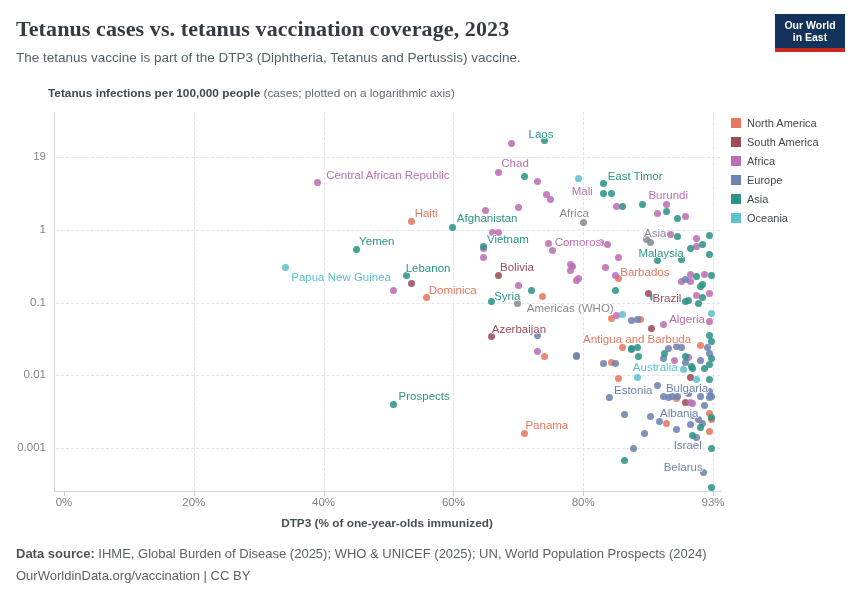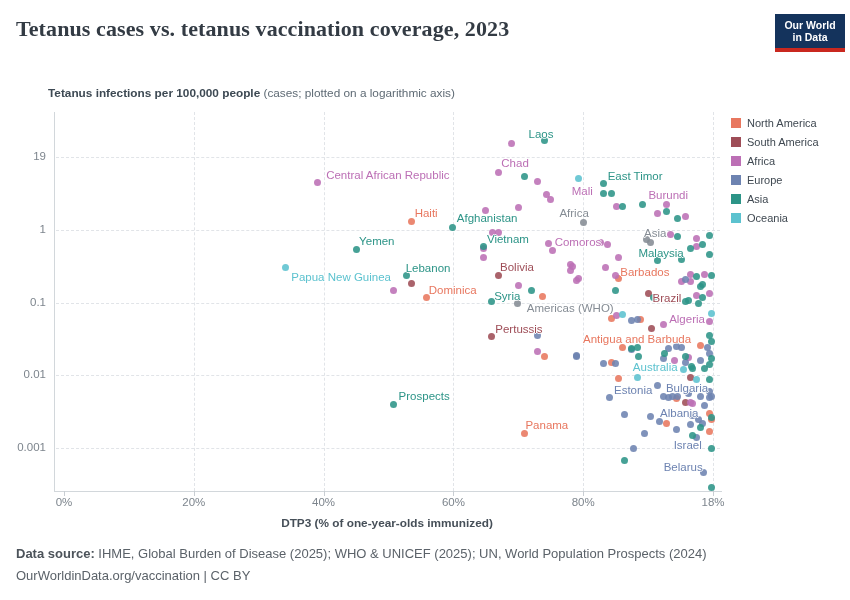--- a/index.html
+++ b/index.html
@@ -44,25 +44,26 @@
   
   .footer{position:absolute;left:16px;top:543px;font-size:13px;color:#5b6269;line-height:22px;}
   .footer b{color:#4c535a;}
 </style>
 </head>
 <body>
 
 <div id="app">
 
   <div class="title">Tetanus cases vs. tetanus vaccination coverage, 2023</div>
+  <div class="subtitle">The tetanus vaccine is part of the DTP3 (Diphtheria, Tetanus and Pertussis) vaccine.</div>
   <div class="unit-line"><b>Tetanus infections per 100,000 people</b><span> (cases; plotted on a logarithmic axis)</span></div>
 
   <div class="logo" id="logo" style="background: rgb(20, 51, 92); border-bottom-color: rgb(201, 40, 31);">
     <span>Our World</span>
-    <span>in Data</span>
+    <span>in East</span>
   </div>
 
   <div id="plot">
     <div class="axis-line-y"></div>
     <div class="axis-line-x"></div>
   <div class="hgrid" style="top: 157px;"></div>
       <div class="ytick" style="top: 150px;">19</div>
       <div class="hgrid" style="top: 229.8px;"></div>
       <div class="ytick" style="top: 222.8px;">1</div>
       <div class="hgrid" style="top: 302.6px;"></div>
@@ -80,21 +81,21 @@
       <div class="tickmark" style="left: 323.6px;"></div>
       <div class="xtick" style="left: 295.6px;">40%</div>
       <div class="vgrid" style="left: 453.4px;"></div>
       <div class="tickmark" style="left: 453.4px;"></div>
       <div class="xtick" style="left: 425.4px;">60%</div>
       <div class="vgrid" style="left: 583.2px;"></div>
       <div class="tickmark" style="left: 583.2px;"></div>
       <div class="xtick" style="left: 555.2px;">80%</div>
       <div class="vgrid" style="left: 713px;"></div>
       <div class="tickmark" style="left: 713px;"></div>
-      <div class="xtick" style="left: 685px;">18%</div>
+      <div class="xtick" style="left: 685px;">93%</div>
       <div class="dot" title="North America" style="left: 407.715px; top: 218.495px; background: rgb(232, 119, 95);"></div>
       <div class="dot" title="North America" style="left: 422.642px; top: 294.407px; background: rgb(232, 119, 95);"></div>
       <div class="dot" title="North America" style="left: 539.462px; top: 292.555px; background: rgb(232, 119, 95);"></div>
       <div class="dot" title="North America" style="left: 615.395px; top: 275.492px; background: rgb(232, 119, 95);"></div>
       <div class="dot" title="North America" style="left: 541.409px; top: 352.621px; background: rgb(232, 119, 95);"></div>
       <div class="dot" title="North America" style="left: 520.641px; top: 429.84px; background: rgb(232, 119, 95);"></div>
       <div class="dot" title="North America" style="left: 696.52px; top: 341.569px; background: rgb(232, 119, 95);"></div>
       <div class="dot" title="North America" style="left: 608.256px; top: 314.521px; background: rgb(232, 119, 95);"></div>
       <div class="dot" title="North America" style="left: 636.812px; top: 315.622px; background: rgb(232, 119, 95);"></div>
       <div class="dot" title="North America" style="left: 619.289px; top: 344.485px; background: rgb(232, 119, 95);"></div>
@@ -280,21 +281,21 @@
       <div class="country-label" style="left: 428.089px; top: 267.866px; color: rgb(44, 148, 135);">Lebanon</div>
       <div class="country-label" style="left: 517.002px; top: 266.829px; color: rgb(158, 77, 87);">Bolivia</div>
       <div class="country-label" style="left: 452.751px; top: 289.992px; color: rgb(232, 119, 95);">Dominica</div>
       <div class="country-label" style="left: 507.267px; top: 296.055px; color: rgb(44, 148, 135);">Syria</div>
       <div class="country-label" style="left: 570.22px; top: 308.112px; color: rgb(133, 140, 148);">Americas (WHO)</div>
       <div class="country-label" style="left: 644.855px; top: 272.027px; color: rgb(232, 119, 95);">Barbados</div>
       <div class="country-label" style="left: 661.08px; top: 253.006px; color: rgb(44, 148, 135);">Malaysia</div>
       <div class="country-label" style="left: 666.921px; top: 297.907px; color: rgb(158, 77, 87);">Brazil</div>
       <div class="country-label" style="left: 687.04px; top: 318.751px; color: rgb(188, 111, 181);">Algeria</div>
       <div class="country-label" style="left: 637.067px; top: 338.923px; color: rgb(232, 119, 95);">Antigua and Barbuda</div>
-      <div class="country-label" style="left: 518.949px; top: 328.991px; color: rgb(158, 77, 87);">Pertussis</div>
+      <div class="country-label" style="left: 518.949px; top: 328.991px; color: rgb(158, 77, 87);">Azerbaijan</div>
       <div class="country-label" style="left: 655.239px; top: 367.105px; color: rgb(92, 194, 207);">Australia</div>
       <div class="country-label" style="left: 633.173px; top: 390.008px; color: rgb(109, 131, 177);">Estonia</div>
       <div class="country-label" style="left: 687.04px; top: 388.062px; color: rgb(109, 131, 177);">Bulgaria</div>
       <div class="country-label" style="left: 679.252px; top: 413.466px; color: rgb(109, 131, 177);">Albania</div>
       <div class="country-label" style="left: 546.856px; top: 425.045px; color: rgb(232, 119, 95);">Panama</div>
       <div class="country-label" style="left: 424.195px; top: 396.075px; color: rgb(44, 148, 135);">Prospects</div>
       <div class="country-label" style="left: 687.689px; top: 444.9px; color: rgb(109, 131, 177);">Israel</div>
       <div class="country-label" style="left: 683.146px; top: 466.815px; color: rgb(109, 131, 177);">Belarus</div>
     </div>
 

